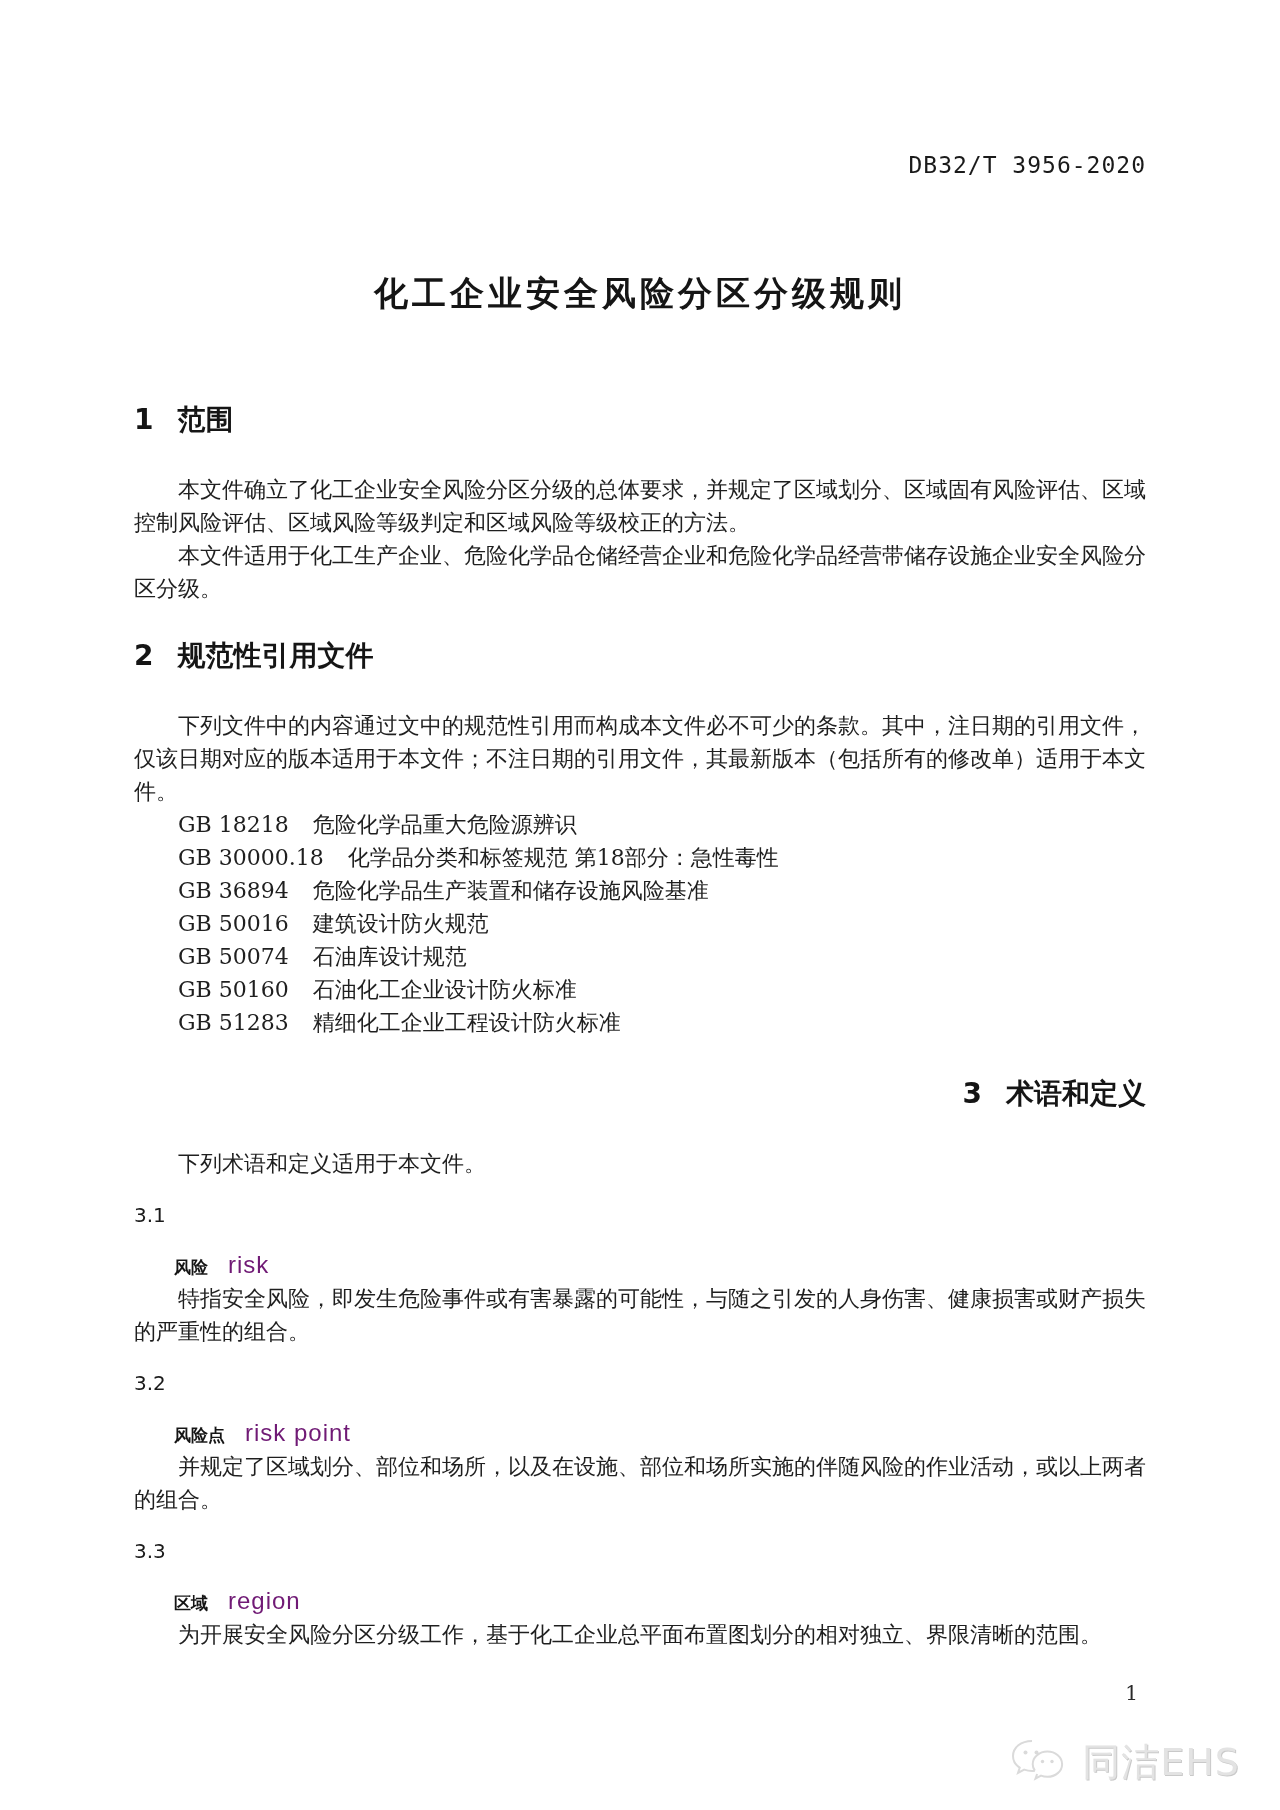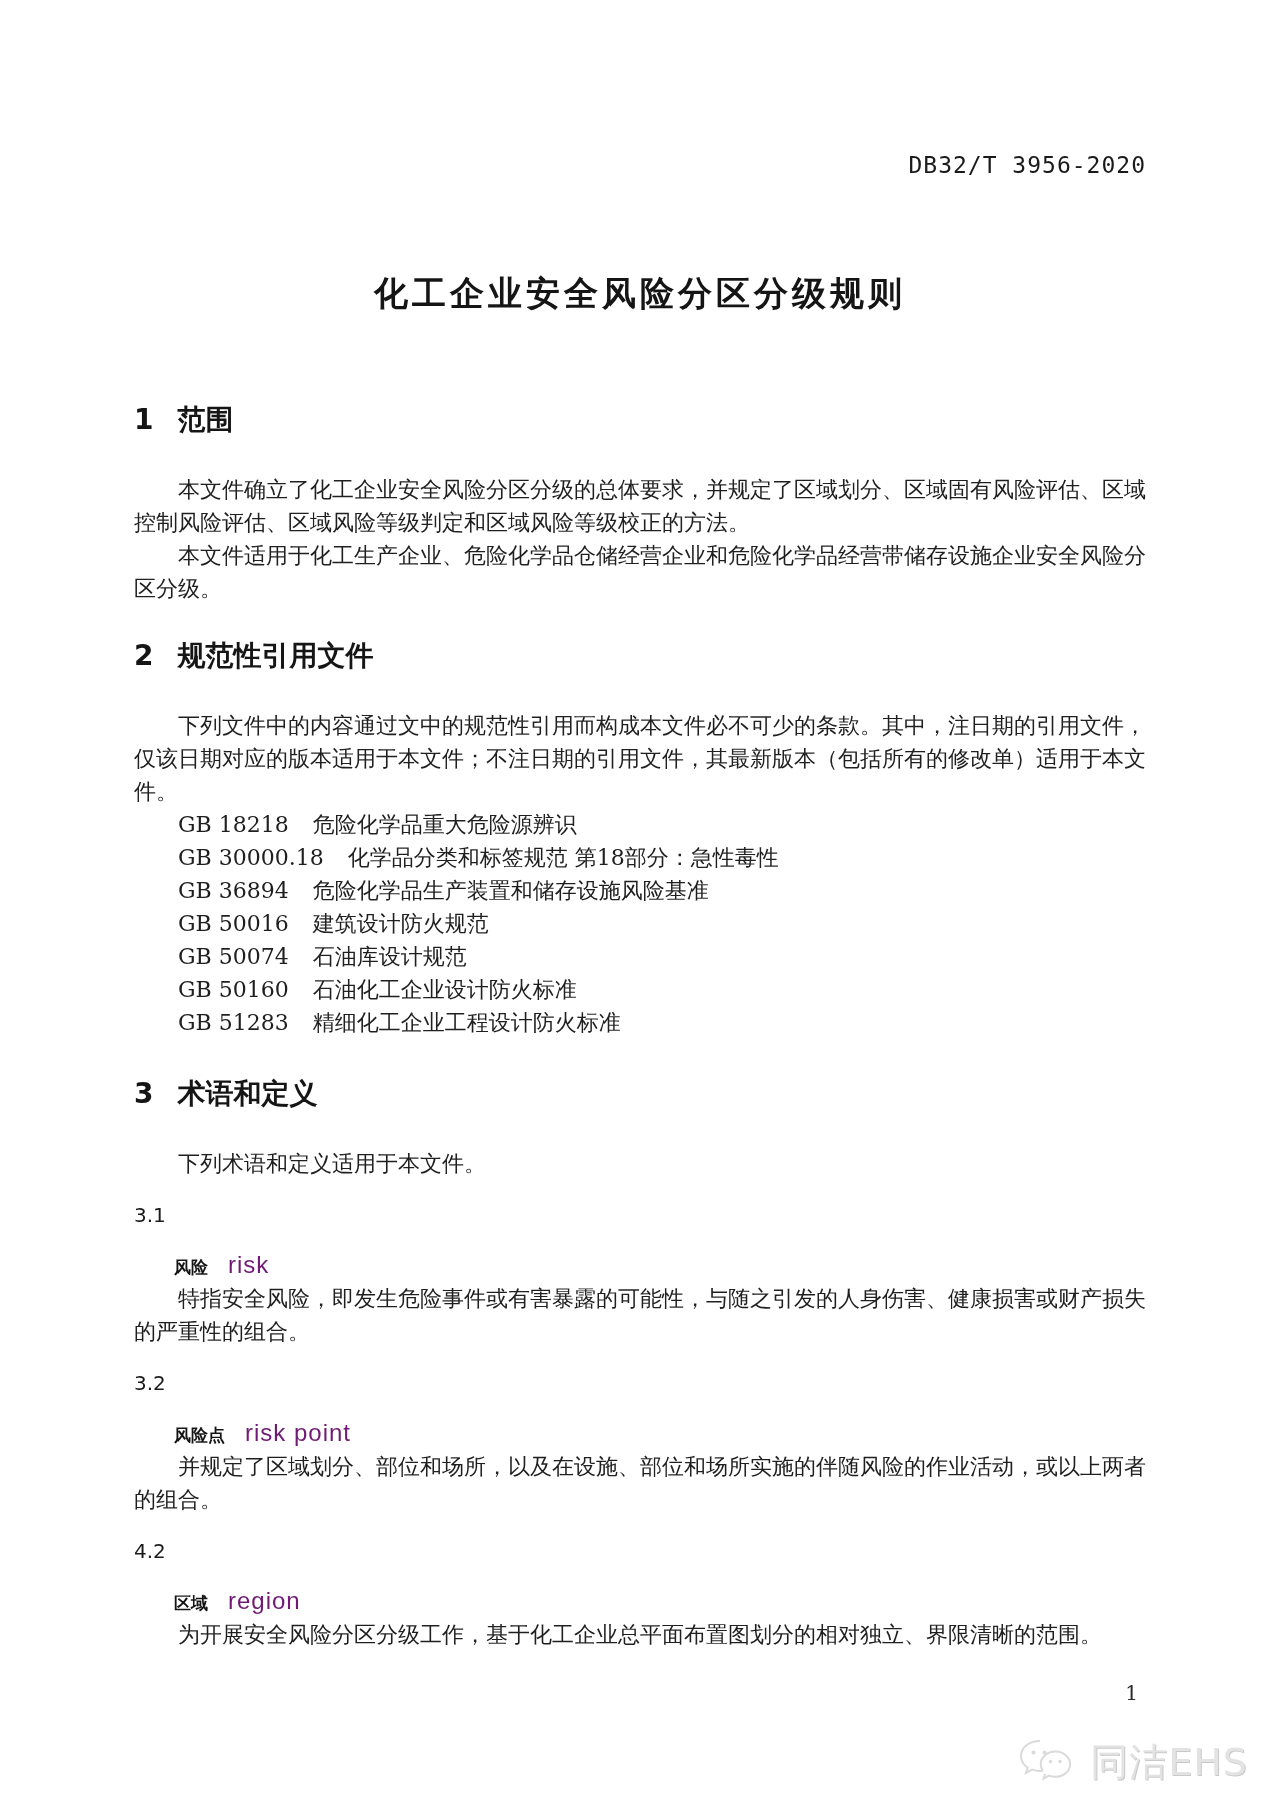--- a/index.html
+++ b/index.html
@@ -38,21 +38,21 @@
   }
   .section-heading {
     font-family: "DejaVu Sans", "Liberation Sans", sans-serif;
     font-weight: 700;
     font-size: 28px;
     line-height: 30px;
     color: #151515;
   }
   .sh-1 { margin-top: 88px; }
   .sh-2 { margin-top: 36px; }
-  .sh-3 { margin-top: 40px; }
+  .sh-3 { margin-top: 40px; text-align: right; }
   .sec-num { margin-right: 24px; }
   .body-para {
     text-indent: 2em;
     text-align: justify;
     margin: 0;
   }
   .mt-para { margin-top: 38px; }
   .ref-list { margin: 0; }
   .ref-row { padding-left: 44px; line-height: 33px; }
   .ref-code { margin-right: 24px; white-space: nowrap; }
@@ -87,21 +87,21 @@
     position: absolute;
     top: 1660px;
     right: 142px;
     font-family: "DejaVu Serif", "Liberation Serif", serif;
     font-size: 20px;
     color: #2a2a2a;
   }
   .watermark {
     position: absolute;
     top: 1718px;
-    right: 32px;
+    right: 40px;
     display: flex;
     align-items: center;
     gap: 10px;
     user-select: none;
   }
   .wm-icon { display: block; }
   .wm-text {
     font-family: "DejaVu Sans", "Liberation Sans", sans-serif;
     font-size: 38px;
     line-height: 54px;
@@ -169,21 +169,21 @@
 
   <div class="term-block">
     <div class="term-id">3.2</div>
     <div class="term-name">
       <span class="term-zh">风险点</span><span class="term-en">risk point</span>
     </div>
     <p class="term-def body-para">并规定了区域划分、部位和场所，以及在设施、部位和场所实施的伴随风险的作业活动，或以上两者的组合。</p>
   </div>
 
   <div class="term-block">
-    <div class="term-id">4.2</div>
+    <div class="term-id">3.3</div>
     <div class="term-name">
       <span class="term-zh">区域</span><span class="term-en">region</span>
     </div>
     <p class="term-def body-para">为开展安全风险分区分级工作，基于化工企业总平面布置图划分的相对独立、界限清晰的范围。</p>
   </div>
 
   <div class="page-number">1</div>
 
   <div class="watermark">
     <svg class="wm-icon" width="64" height="50" viewBox="0 0 64 50" aria-hidden="true">

